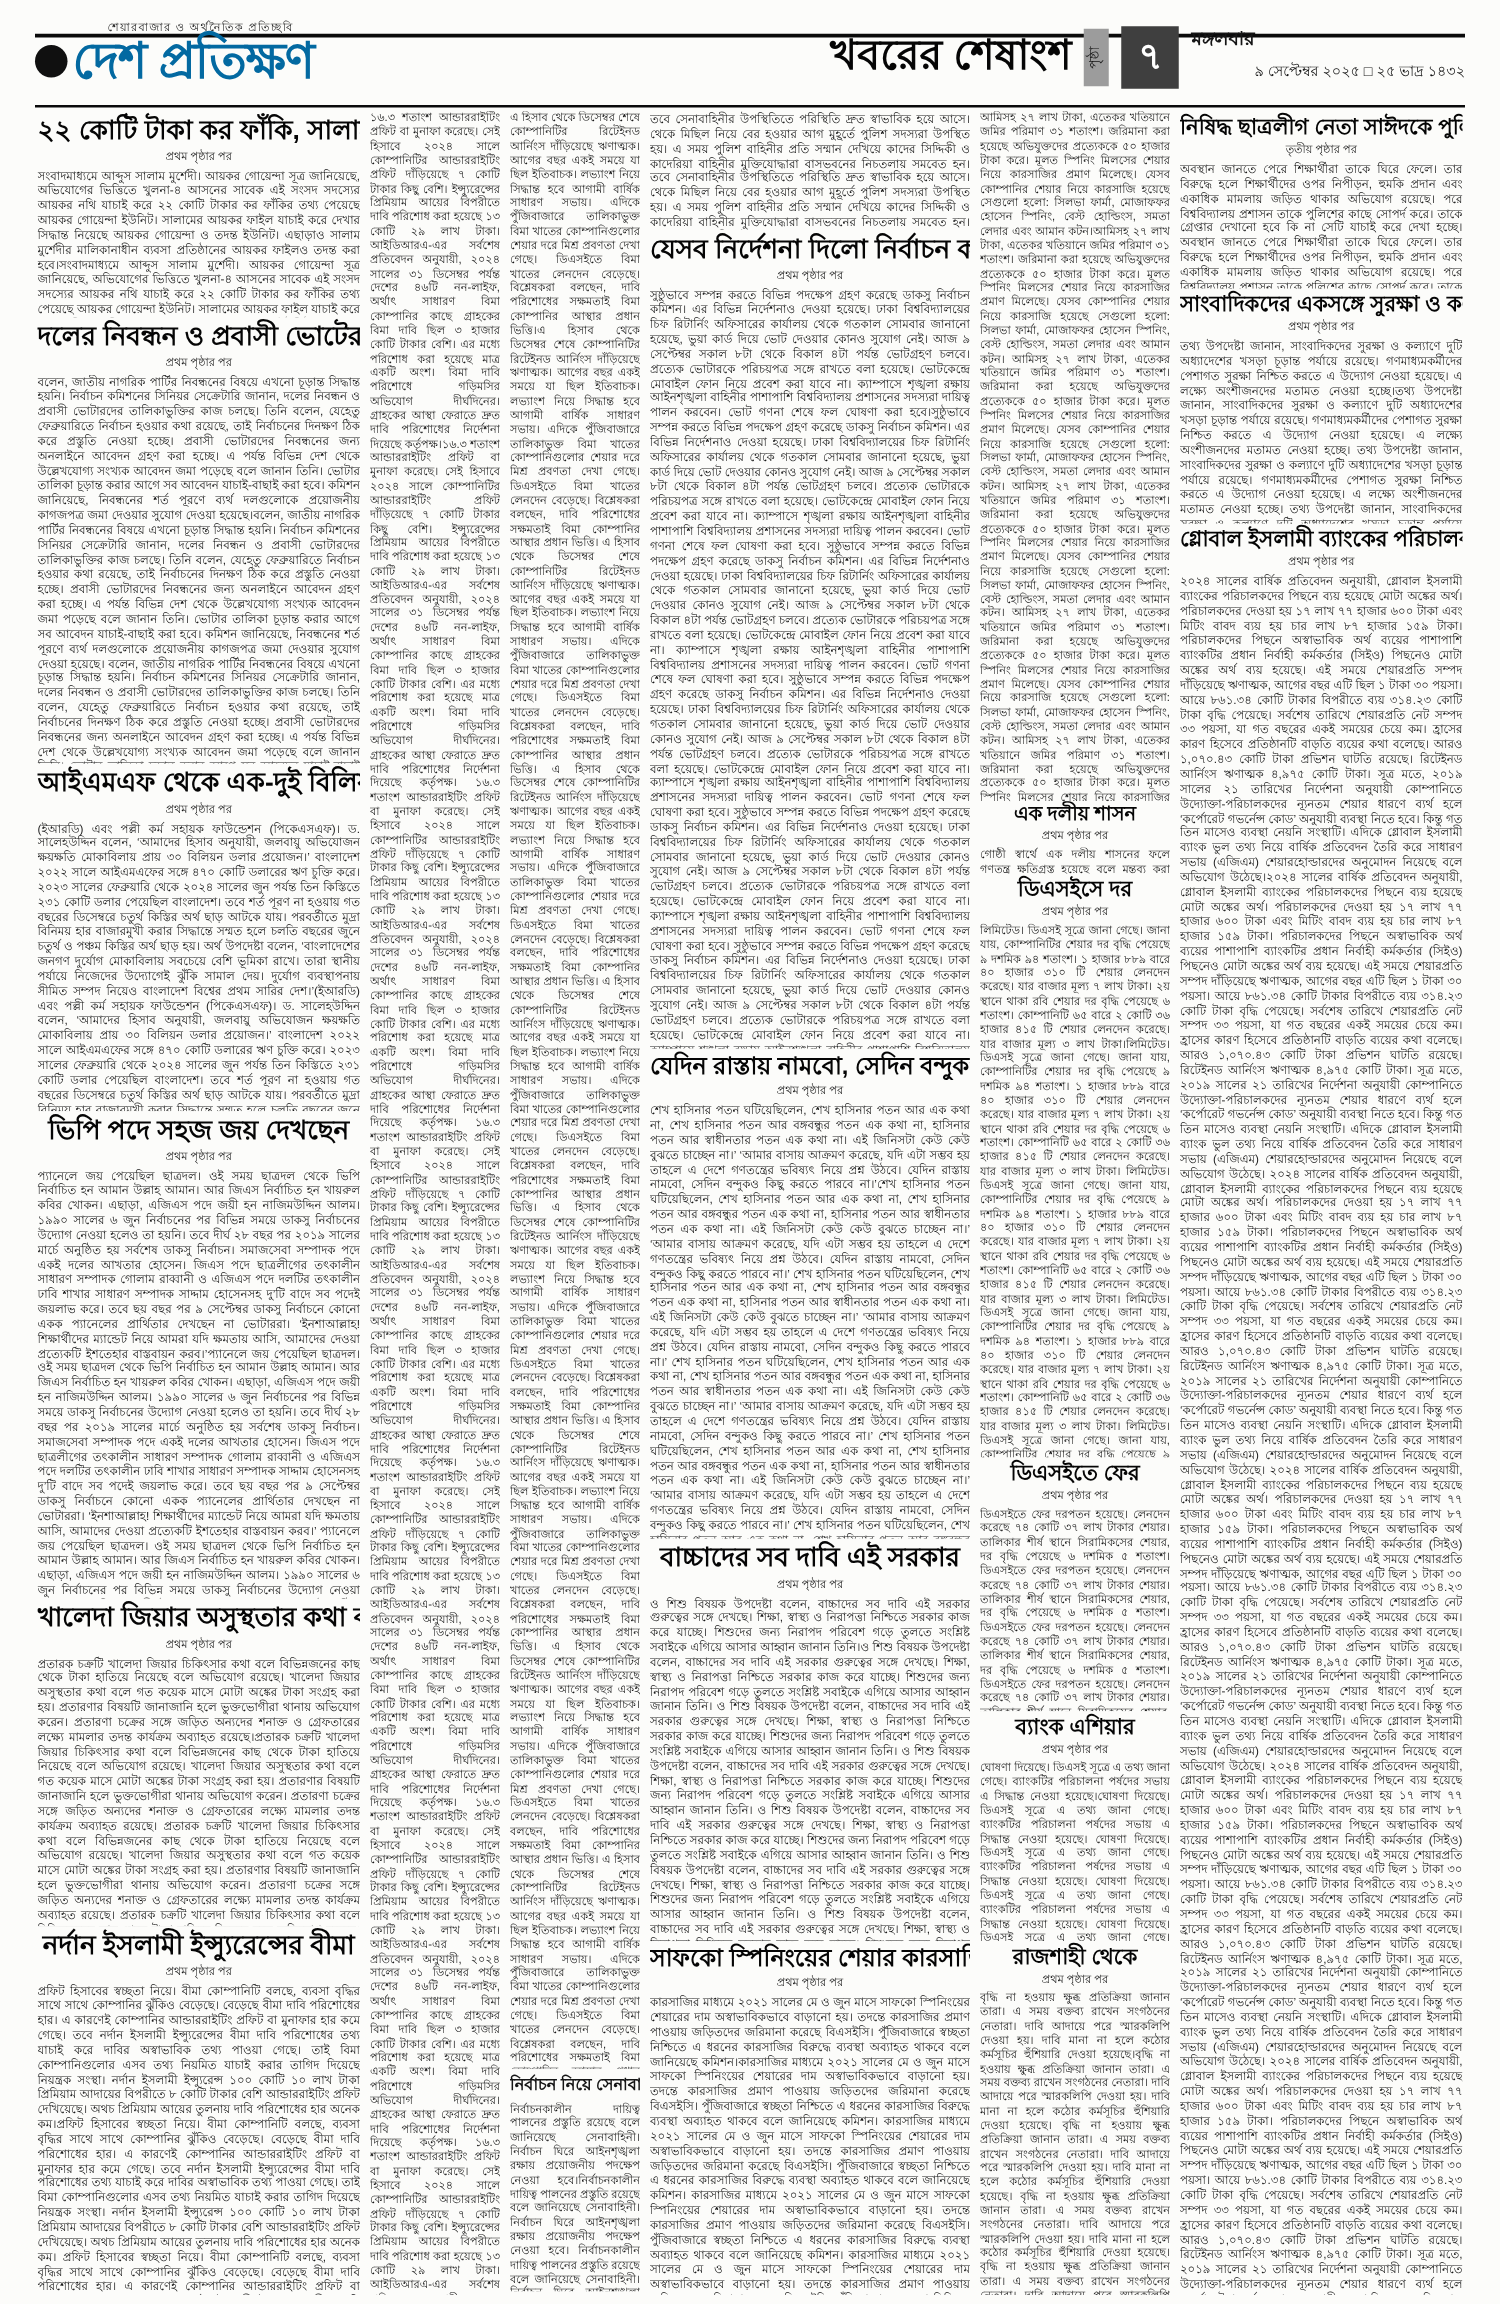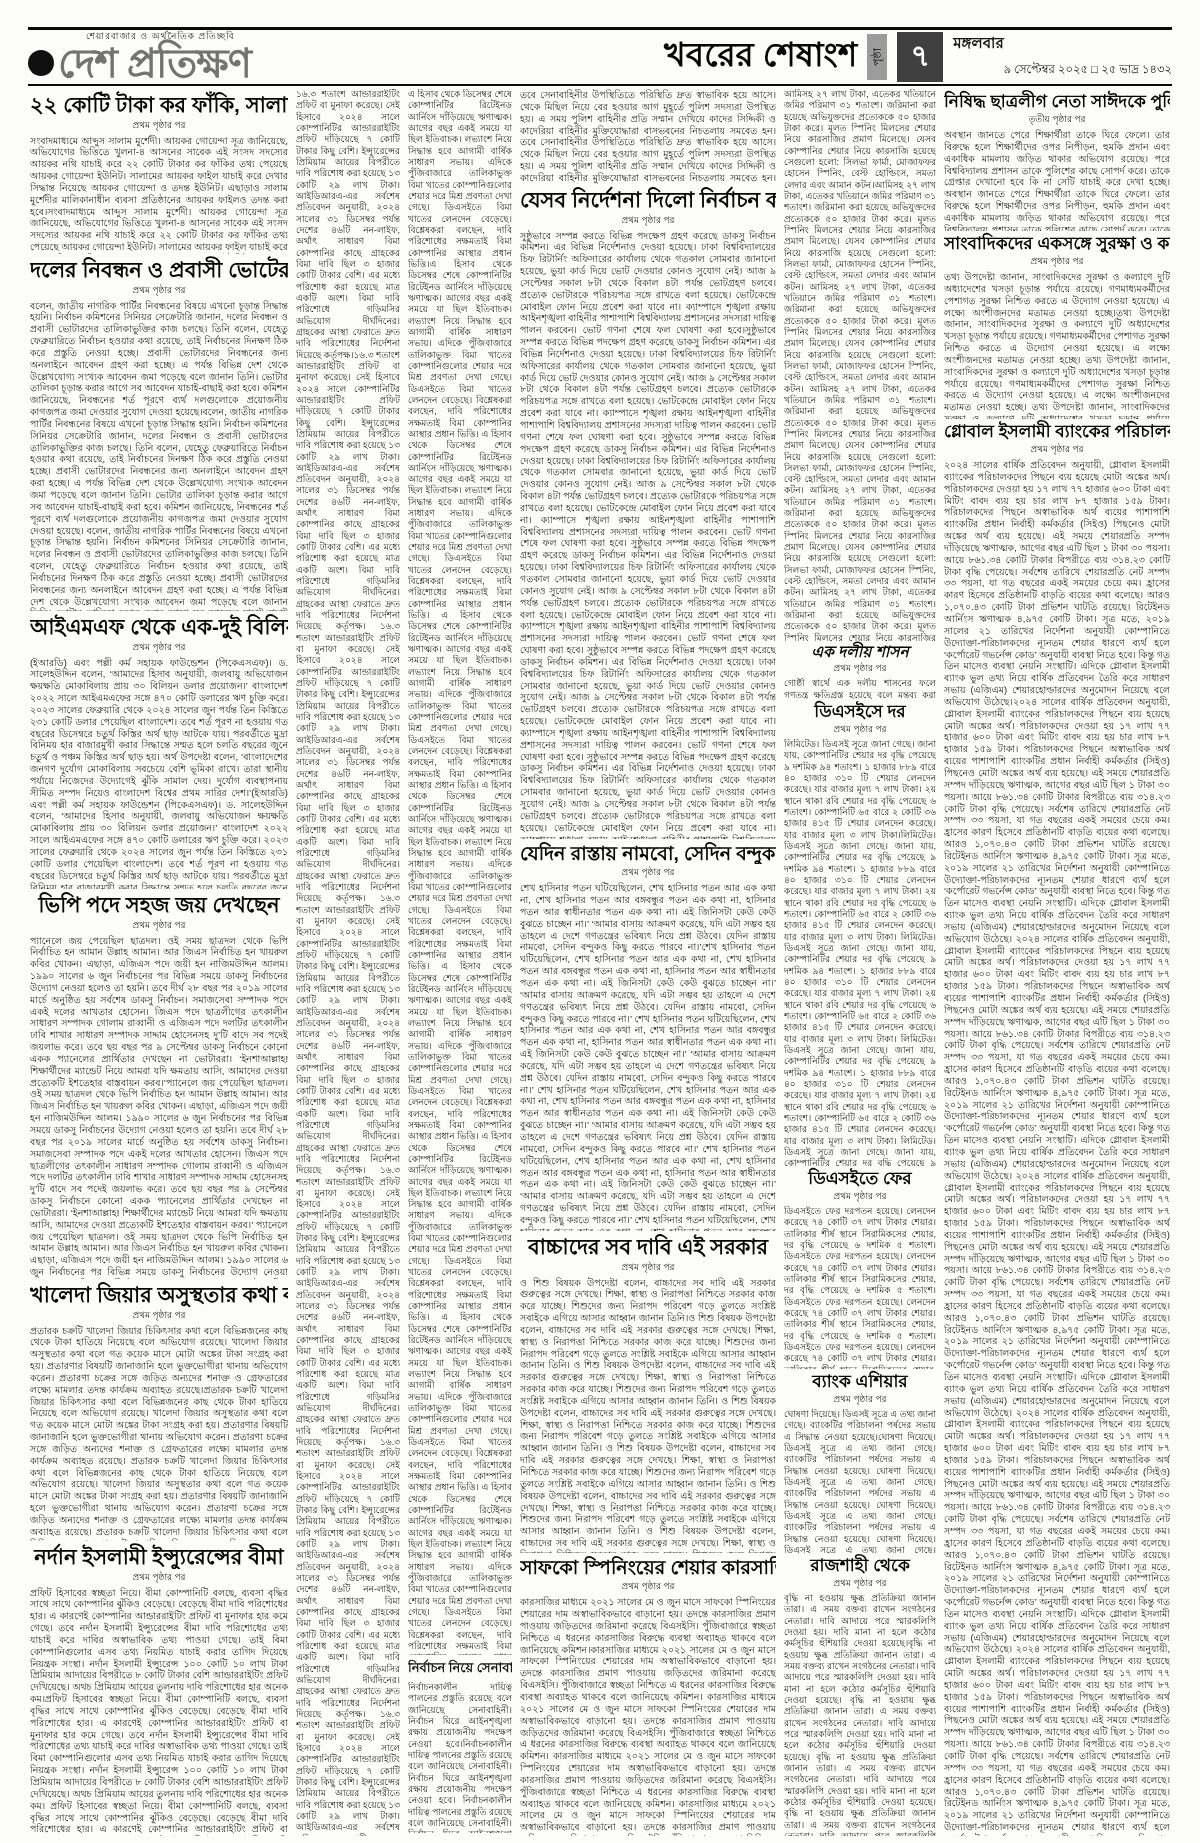--- a/index.html
+++ b/index.html
@@ -1,42 +1,42 @@
 <!DOCTYPE html>
 <html><head>
 <meta charset="utf-8">
 <style>
   html,body{margin:0;padding:0;background:#fcfcfa;}
   .page{position:relative;width:1200px;height:1843px;background:#fcfcfa;color:#151515;
         font-family:"Liberation Sans","DejaVu Sans",sans-serif;overflow:hidden;box-sizing:border-box;}
   .top-rule{position:absolute;left:28px;right:28px;top:27px;border-top:3px solid #0a0a0a;}
-  .header{position:absolute;left:28px;right:28px;top:31px;height:52px;display:flex;align-items:center;justify-content:space-between;}
+  .header{position:absolute;left:28px;right:28px;top:18px;height:52px;display:flex;align-items:flex-start;justify-content:space-between;}
   .masthead{display:flex;flex-direction:column;line-height:1;}
   .tagline{font-size:9px;letter-spacing:1px;margin-left:58px;margin-bottom:2px;color:#222;}
   .masttitle{display:flex;align-items:center;gap:4px;}
   .emblem{width:26px;height:26px;border-radius:50%;background:#101010;flex:0 0 auto;}
-  .title-text{font-size:40px;font-weight:700;color:#737373;letter-spacing:-1px;}
+  .title-text{font-size:40px;font-weight:700;color:#0369a1;letter-spacing:-1px;}
   .header-right{display:flex;align-items:center;gap:10px;}
   .section-title{font-size:33px;font-weight:700;color:#050505;white-space:nowrap;margin-left:33px;}
   .page-label-box{width:20px;height:46px;display:flex;align-items:center;justify-content:center;
         writing-mode:vertical-rl;transform:rotate(180deg);font-size:11px;color:#111;}
   .page-num-box{width:46px;height:50px;display:flex;align-items:center;justify-content:center;
         font-size:30px;font-weight:700;color:#ffffff;}
   .dateblock{display:flex;flex-direction:row;line-height:1.3;padding-bottom:4px;}
   .weekday{font-size:15px;font-weight:700;}
   .dateline{font-size:11.5px;margin-top:29px;}
   .header-rule{position:absolute;left:28px;right:28px;top:84px;border-top:2px solid #0a0a0a;}
   .columns{position:absolute;left:30px;top:89px;width:1140px;height:1747px;display:flex;gap:8px;overflow:hidden;}
   .col{display:flex;flex-direction:column;overflow:hidden;}
   .c1{width:258px;} .c2{width:104px;} .c3{width:104px;} .c4{width:256px;} .c5{width:152px;} .c6{width:226px;}
   .article{display:flex;flex-direction:column;overflow:hidden;flex:0 0 auto;}
   .hl{font-weight:700;text-align:center;line-height:1.12;color:#050505;white-space:nowrap;overflow:hidden;flex:0 0 auto;}
   .hl-lg{font-size:21px;padding-top:4px;}
   .hl-md{font-size:17px;padding-top:3px;}
-  .hl-sm{font-size:15.5px;padding-top:2px;font-style:italic;}
+  .hl-sm{font-size:15.5px;padding-top:2px;}
   .kicker{font-size:9px;text-align:center;color:#1b1b1b;flex:0 0 auto;padding:1px 0 2px;}
   .body-text{font-size:9.4px;line-height:1.26;text-align:justify;color:#1a1a1a;overflow:hidden;flex:1 1 auto;}
   .body-text.small{font-size:9px;}
   .subhead{font-size:13px;font-weight:700;text-align:center;padding:3px 0;flex:0 0 auto;white-space:nowrap;overflow:hidden;}
 </style>
 </head>
 <body>
 
 <div class="page">
   <div class="top-rule"></div>

